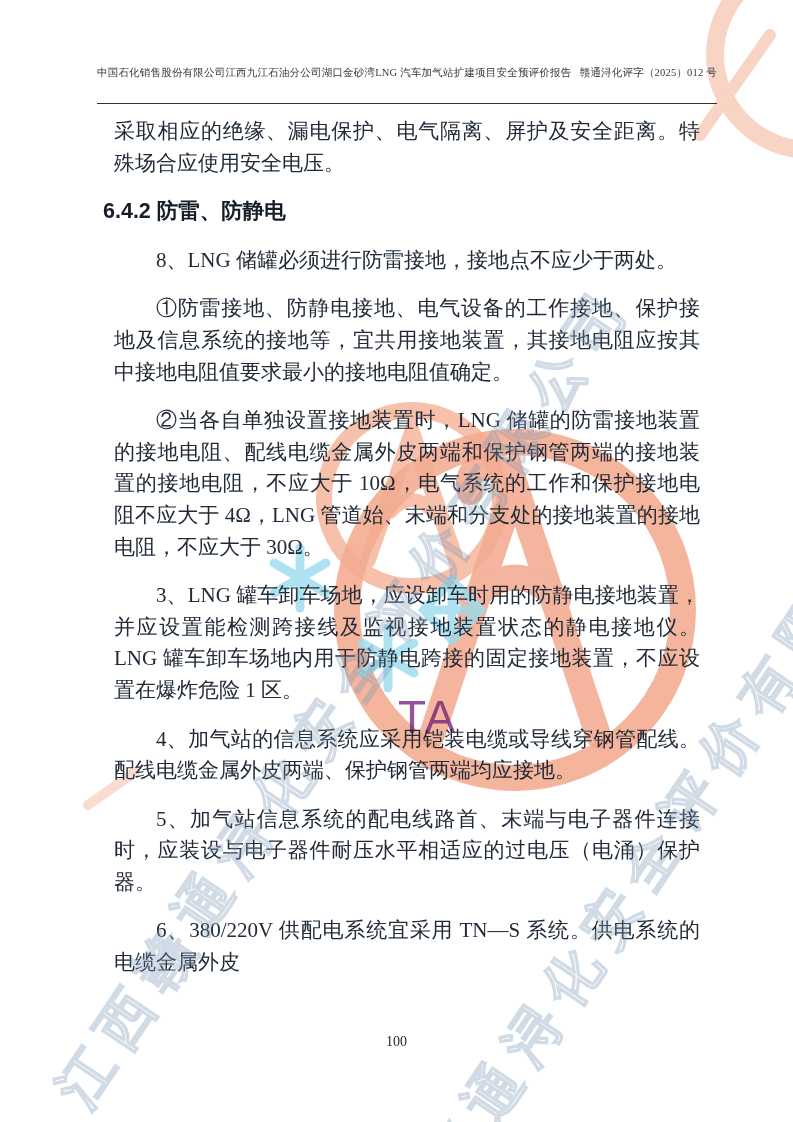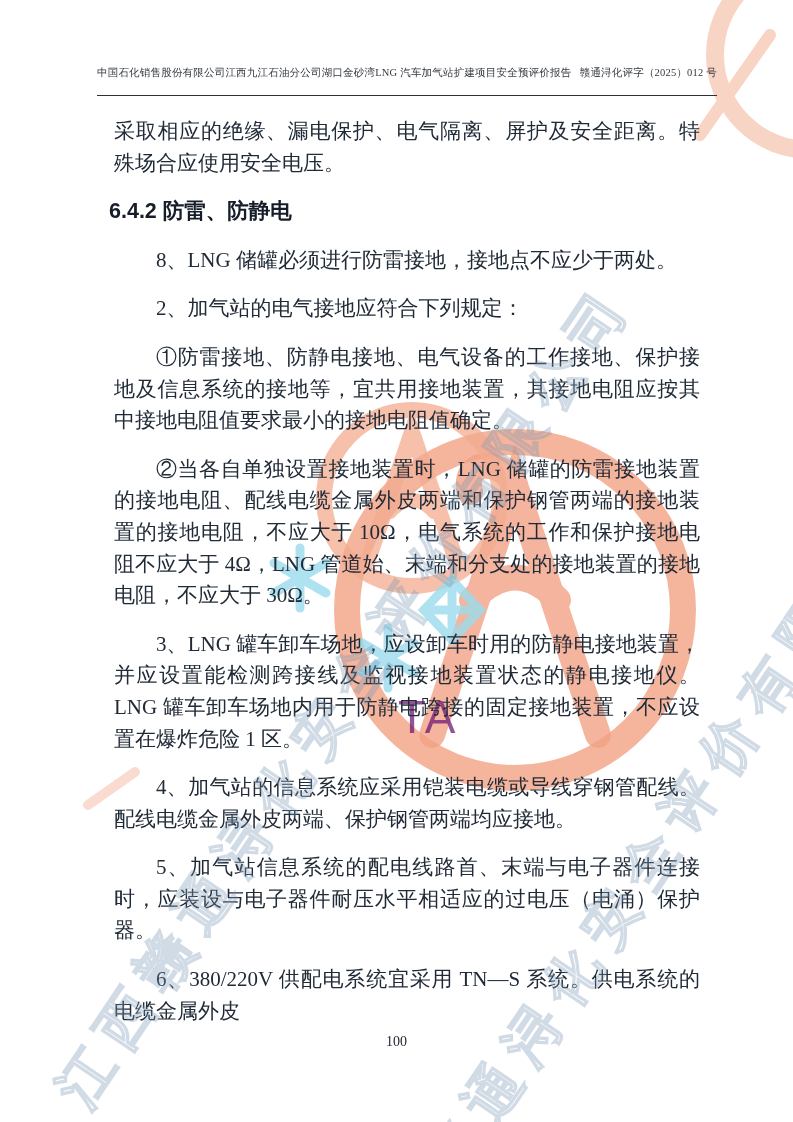--- a/index.html
+++ b/index.html
@@ -10,36 +10,36 @@
     background:#ffffff;
     overflow:hidden;
     font-family:"Liberation Serif","DejaVu Serif",serif;
   }
   
   .hdr{
     position:absolute;left:97px;top:66px;width:620px;
     display:flex;justify-content:space-between;align-items:flex-end;
     font-size:10.5px;letter-spacing:.2px;color:#33383f;
     border-bottom:1.5px solid #2e3236;
-    padding-bottom:15px;white-space:nowrap;
+    padding-bottom:23px;white-space:nowrap;
     z-index:1;
   }
   .hdr .docno{}
   
   .doc-body{
     position:absolute;left:97px;top:99px;width:620px;
     z-index:1;
     color:#212b38;
     font-size:21px;line-height:31.6px;
     text-align:justify;
   }
   .doc-body p{margin:17px;}
   .doc-body p.indent{text-indent:2em;}
   .doc-body h3{
-    margin:12px;font-size:21.5px;line-height:31.6px;
+    margin:6px;font-size:21.5px;line-height:31.6px;
     font-weight:bold;color:#151d28;text-align:left;
     font-family:"Liberation Sans","DejaVu Sans",sans-serif;
   }
   
   .ftr{
     position:absolute;left:0;top:1034px;width:793px;
     text-align:center;font-size:14px;color:#1a2230;z-index:1;
   }
   
   .wm-svg{position:absolute;left:0;top:0;z-index:0;}
@@ -118,21 +118,20 @@
 
   <header class="hdr">
     <span>中国石化销售股份有限公司江西九江石油分公司湖口金砂湾LNG 汽车加气站扩建项目安全预评价报告</span>
     <span class="docno">赣通浔化评字（2025）012 号</span>
   </header>
 
   <main class="doc-body" id="doc-body">
       <p>采取相应的绝缘、漏电保护、电气隔离、屏护及安全距离。特殊场合应使用安全电压。</p>
       <h3>6.4.2 防雷、防静电</h3>
       <p class="indent">8、LNG 储罐必须进行防雷接地，接地点不应少于两处。</p>
-      <p class="indent">2、加气站的电气接地应符合下列规定：</p>
       <p class="indent">①防雷接地、防静电接地、电气设备的工作接地、保护接地及信息系统的接地等，宜共用接地装置，其接地电阻应按其中接地电阻值要求最小的接地电阻值确定。</p>
       <p class="indent">②当各自单独设置接地装置时，LNG 储罐的防雷接地装置的接地电阻、配线电缆金属外皮两端和保护钢管两端的接地装置的接地电阻，不应大于 10Ω，电气系统的工作和保护接地电阻不应大于 4Ω，LNG 管道始、末端和分支处的接地装置的接地电阻，不应大于 30Ω。</p>
       <p class="indent">3、LNG 罐车卸车场地，应设卸车时用的防静电接地装置，并应设置能检测跨接线及监视接地装置状态的静电接地仪。LNG 罐车卸车场地内用于防静电跨接的固定接地装置，不应设置在爆炸危险 1 区。</p>
       <p class="indent">4、加气站的信息系统应采用铠装电缆或导线穿钢管配线。配线电缆金属外皮两端、保护钢管两端均应接地。</p>
       <p class="indent">5、加气站信息系统的配电线路首、末端与电子器件连接时，应装设与电子器件耐压水平相适应的过电压（电涌）保护器。</p>
       <p class="indent">6、380/220V 供配电系统宜采用 TN—S 系统。供电系统的电缆金属外皮</p>
     </main>
 
   <div class="wm-diag d1">江西赣通浔化安全评价有限公司</div>
   <div class="wm-diag d2">江西赣通浔化安全评价有限公司</div>

